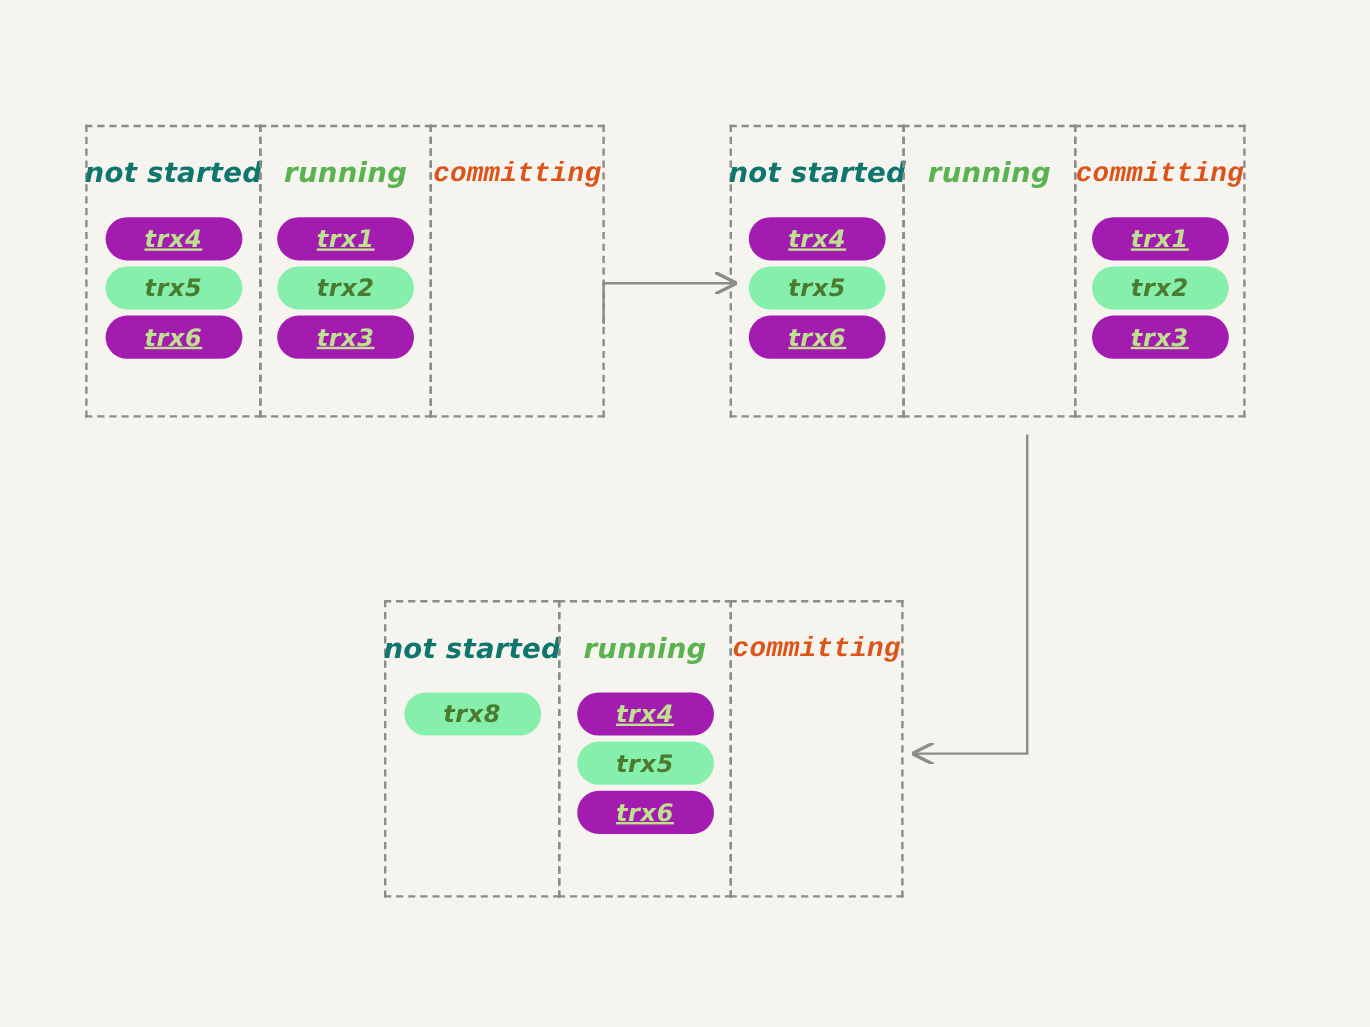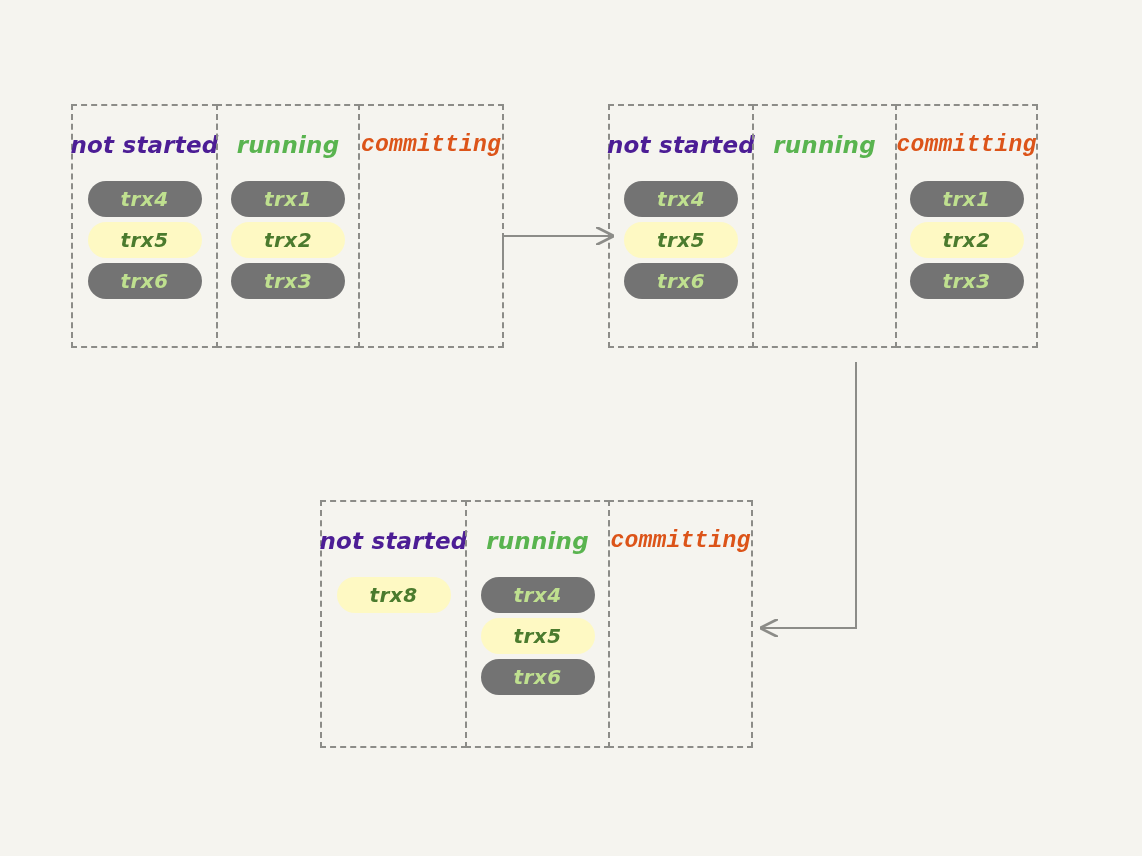--- a/index.html
+++ b/index.html
@@ -49,21 +49,21 @@
   .col-title {
     font-family: "DejaVu Sans", sans-serif;
     font-weight: bold;
     font-style: italic;
     font-size: 23px;
     letter-spacing: 0.2px;
     white-space: nowrap;
     margin-top: 28px;
     line-height: 1;
   }
-  .title-notstarted { color: #4c1d95; }
+  .title-notstarted { color: #0f766e; }
   .title-running    { color: #59b44f; }
   .title-committing { color: #dc5419; font-family: Liberation Mono, monospace; }
 
   .pill-stack {
     margin-top: 24px;
     display: flex;
     flex-direction: column;
     gap: 5px;
   }
   .pill {
@@ -73,25 +73,26 @@
     display: flex;
     align-items: center;
     justify-content: center;
     font-family: "DejaVu Sans", sans-serif;
     font-weight: bold;
     font-style: italic;
     font-size: 20px;
     letter-spacing: 0.5px;
   }
   .pill.dark {
-    background: #737373;
+    background: #a21caf;
     color: #bfe08f;
+    text-decoration: underline;
   }
   .pill.light {
-    background: #fef9c3;
+    background: #86efac;
     color: #4b7b2e;
   }
   .empty-stack {
     margin-top: 24px;
     width: 114px;
     height: 118px;
   }
 </style>
 </head>
 <body>

